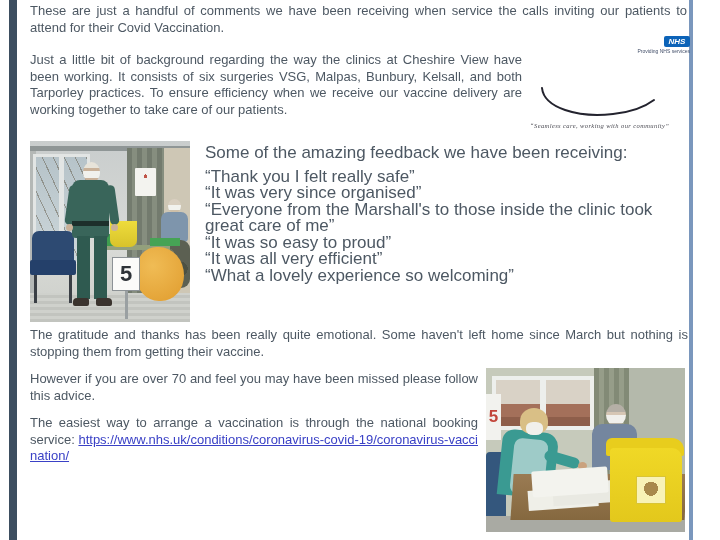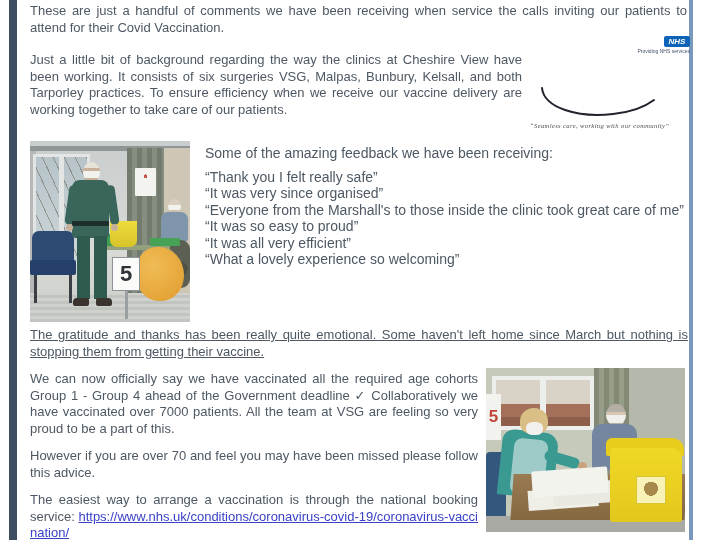--- a/index.html
+++ b/index.html
@@ -11,21 +11,21 @@
   .abs { position:absolute; }
 
   
   .left-bar  { left:9px; top:0; width:8px; height:540px; background:#3d4e60; }
   .right-bar { left:689px; top:0; width:4px; height:540px; background:#7a97bd; }
 
   
   .para { font-size:13px; line-height:16.5px; text-align:justify; }
   .para1 { left:30px; top:3px;  width:657px; }
   .para2 { left:30px; top:52px; width:492px; }
-  .gratitude { left:30px; top:327px; width:658px;text-decoration:underline; }
+  .gratitude { left:30px; top:327px; width:658px; }
   .bottom-col { left:30px; top:371px; width:448px; }
   .bottom-col .para { margin-bottom:11px; }
 
   a.nhs-link { color:#3a41c6; text-decoration:underline; word-break:break-all; }
 
   
   .logo { left:528px; top:36px; width:162px; height:96px; }
   .logo-nhs-badge {
     position:absolute; right:0; top:0; width:26px; height:11px;
     background:#0c63b8; border-radius:2px; color:#fff;
@@ -42,21 +42,21 @@
   .logo-alliance { left:14px; top:34px; }
   .logo-alliance .initial { font-size:36px; }
   .logo-swash { position:absolute; left:0; top:50px; }
   .logo-tagline {
     position:absolute; left:2px; top:86px; width:158px;
     font-family:"Liberation Serif", serif; font-style:italic;
     font-size:6.5px; color:#4a4a52; letter-spacing:.4px; white-space:nowrap;
   }
 
   
-  .feedback { left:205px; top:145px; width:486px; font-size:14px; line-height:16.5px; }
+  .feedback { left:205px; top:145px; width:486px; font-size:17px; line-height:16.5px; }
   .feedback-heading { margin-bottom:7px; }
   .quote { }
 
   
   .photo-left { left:30px; top:141px; width:160px; height:181px; overflow:hidden;
     background:linear-gradient(#c9cdcd, #d8dad6 60%, #cccec9); }
   .photo-left > div { position:absolute; }
   .pl-rail { left:0; top:5px; width:160px; height:5px; background:#8f9696; }
   .pl-dooredge { left:0; top:10px; width:6px; height:145px; background:#b4b8b6; }
   .pl-window { left:3px; top:13px; width:57px; height:110px; border:3px solid #e2e5e4;
@@ -198,21 +198,20 @@
   <div class="quote">“It was very since organised”</div>
   <div class="quote">“Everyone from the Marshall's to those inside the clinic took great care of me”</div>
   <div class="quote">“It was so easy to proud”</div>
   <div class="quote">“It was all very efficient”</div>
   <div class="quote">“What a lovely experience so welcoming”</div>
 </div>
 
 <p class="abs para gratitude">The gratitude and thanks has been really quite emotional. Some haven't left home since March but nothing is stopping them from getting their vaccine.</p>
 
 <div class="abs bottom-col">
-  <p class="para">We can now officially say we have vaccinated all the required age cohorts Group 1 - Group 4 ahead of the Government deadline ✓ Collaboratively we have vaccinated over 7000 patients. All the team at VSG are feeling so very proud to be a part of this.</p>
   <p class="para">However if you are over 70 and feel you may have been missed please follow this advice.</p>
   <p class="para"><span>The easiest way to arrange a vaccination is through the national booking service: </span><a class="nhs-link" href="#">https://www.nhs.uk/conditions/coronavirus-covid-19/coronavirus-vaccination/</a></p>
 </div>
 
 <div class="abs photo-right">
   <div class="pr-window"></div>
   <div class="pr-sign5">5</div>
   <div class="pr-curtain"></div>
   <div class="pr-p2-head"></div>
   <div class="pr-p2-body"></div>

